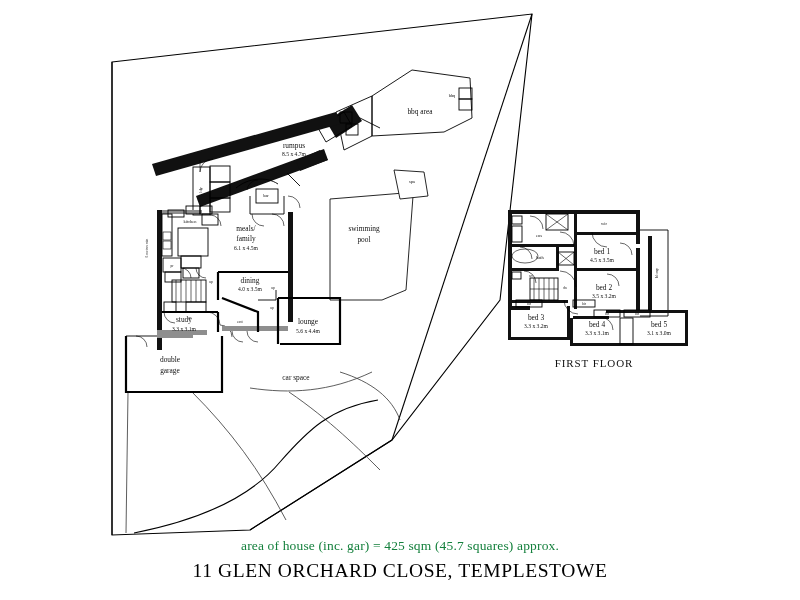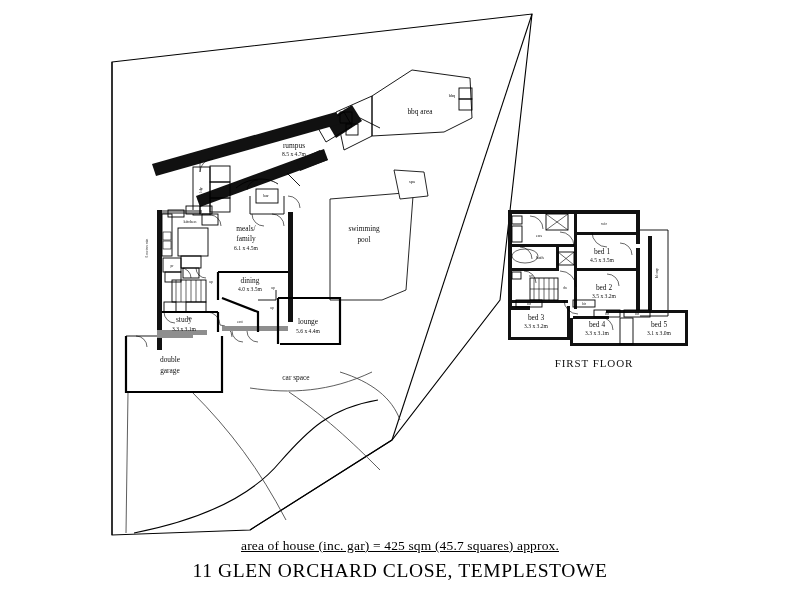--- a/index.html
+++ b/index.html
@@ -44,23 +44,22 @@
     letter-spacing: 0.9px;
   }
   .footer-area-text {
     position: absolute;
     left: 0;
     top: 538px;
     width: 800px;
     text-align: center;
     font-family: "Liberation Serif", serif;
     font-size: 13.5px;
-    color: #000000;
+    color: #15803d;
     letter-spacing: 0.15px;
-    text-decoration: underline;
   }
   .footer-title-text {
     position: absolute;
     left: 0;
     top: 560px;
     width: 800px;
     text-align: center;
     font-family: "Liberation Serif", serif;
     font-size: 19.5px;
     color: #000000;

